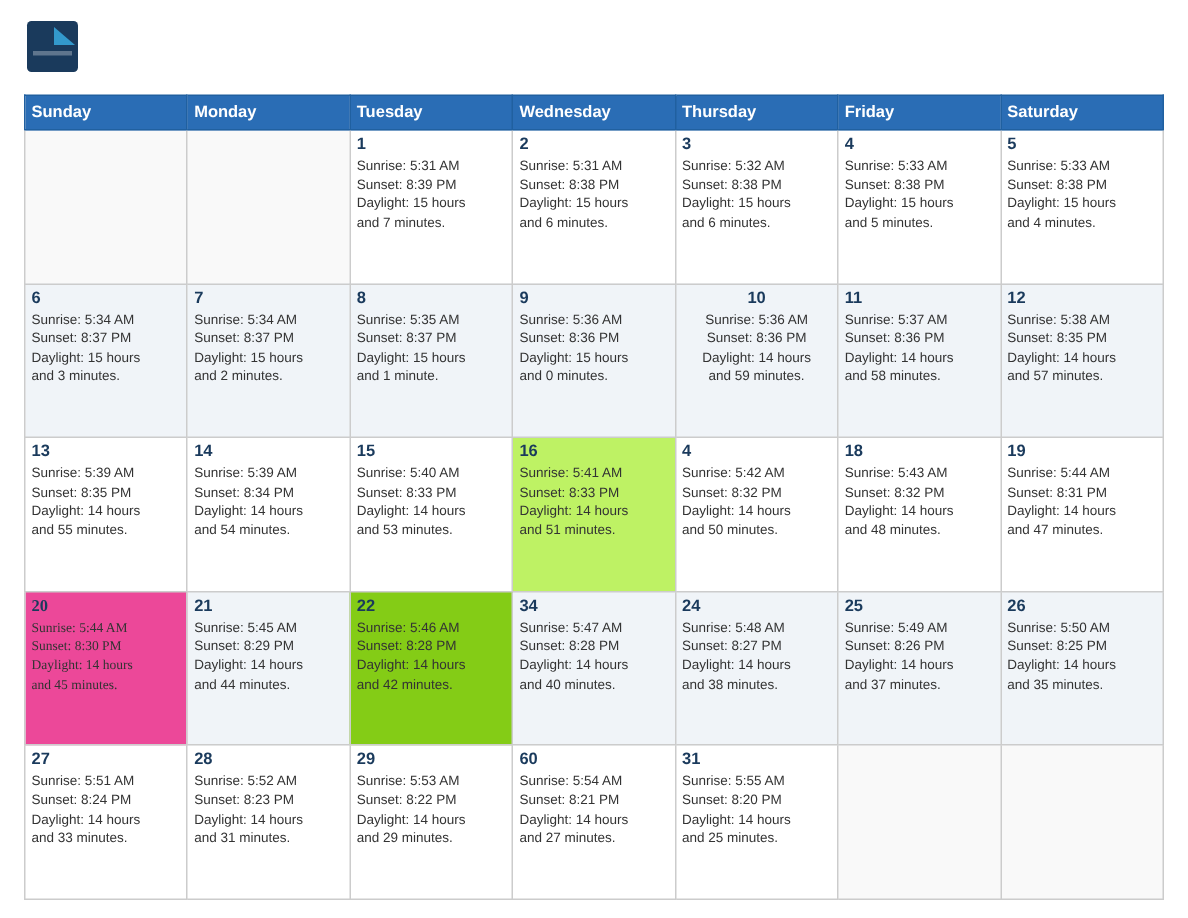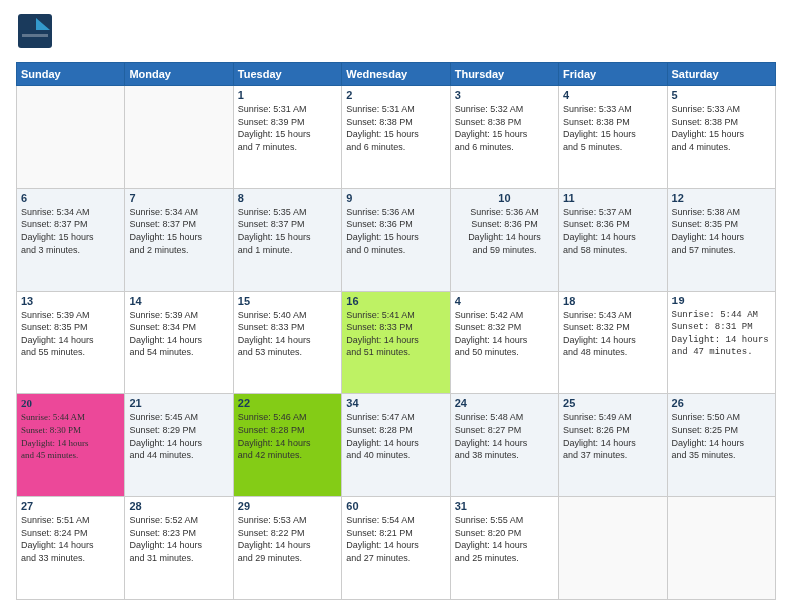--- a/index.html
+++ b/index.html
@@ -213,21 +213,21 @@
             <div class="day-info">Sunrise: 5:41 AM<br>Sunset: 8:33 PM<br>Daylight: 14 hours<br>and 51 minutes.</div>
           </td>
           <td style="background-color: rgb(255, 255, 255);">
             <span class="day-number">4</span>
             <div class="day-info">Sunrise: 5:42 AM<br>Sunset: 8:32 PM<br>Daylight: 14 hours<br>and 50 minutes.</div>
           </td>
           <td style="background-color: rgb(255, 255, 255);">
             <span class="day-number">18</span>
             <div class="day-info">Sunrise: 5:43 AM<br>Sunset: 8:32 PM<br>Daylight: 14 hours<br>and 48 minutes.</div>
           </td>
-          <td style="background-color: rgb(255, 255, 255); font-family: Liberation Mono, monospace;">
+          <td style="background-color: rgb(255, 255, 255);">
             <span class="day-number">19</span>
             <div class="day-info">Sunrise: 5:44 AM<br>Sunset: 8:31 PM<br>Daylight: 14 hours<br>and 47 minutes.</div>
           </td>
         </tr>
         <tr>
           <td style="background-color: #ec4899; font-family: Liberation Serif, serif;">
             <span class="day-number">20</span>
             <div class="day-info">Sunrise: 5:44 AM<br>Sunset: 8:30 PM<br>Daylight: 14 hours<br>and 45 minutes.</div>
           </td>
           <td style="background-color: rgb(240, 244, 248);">

